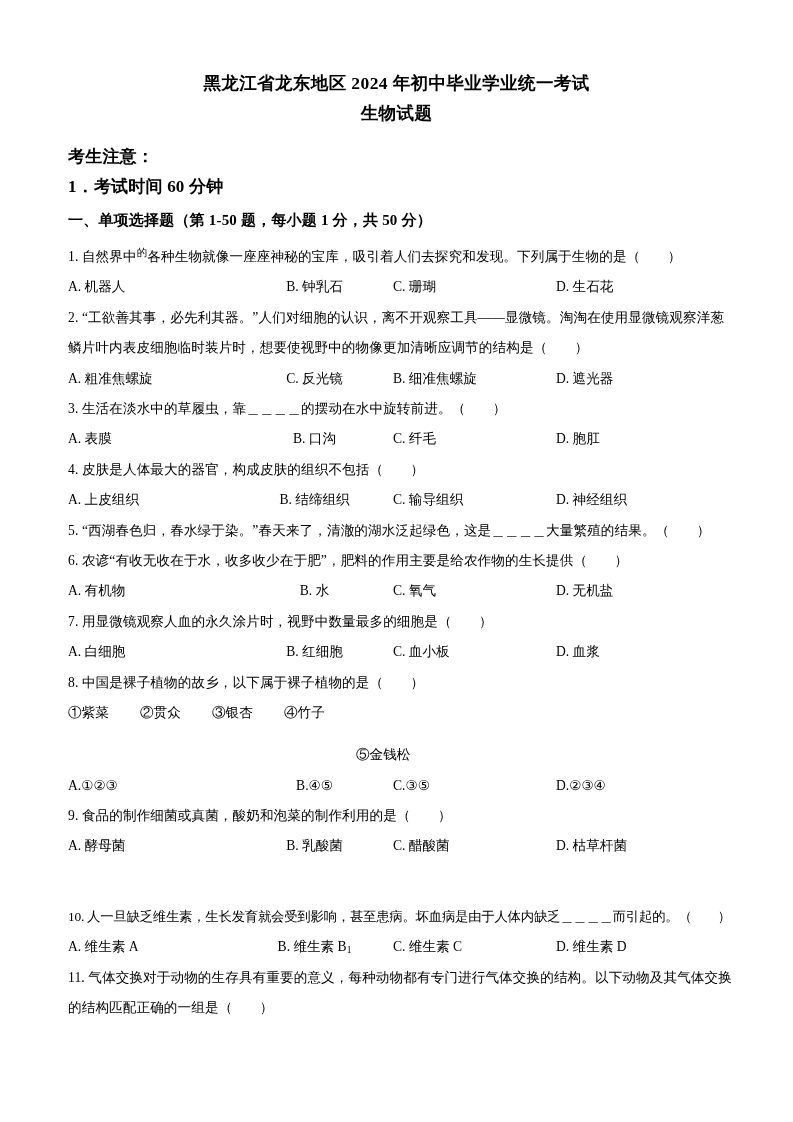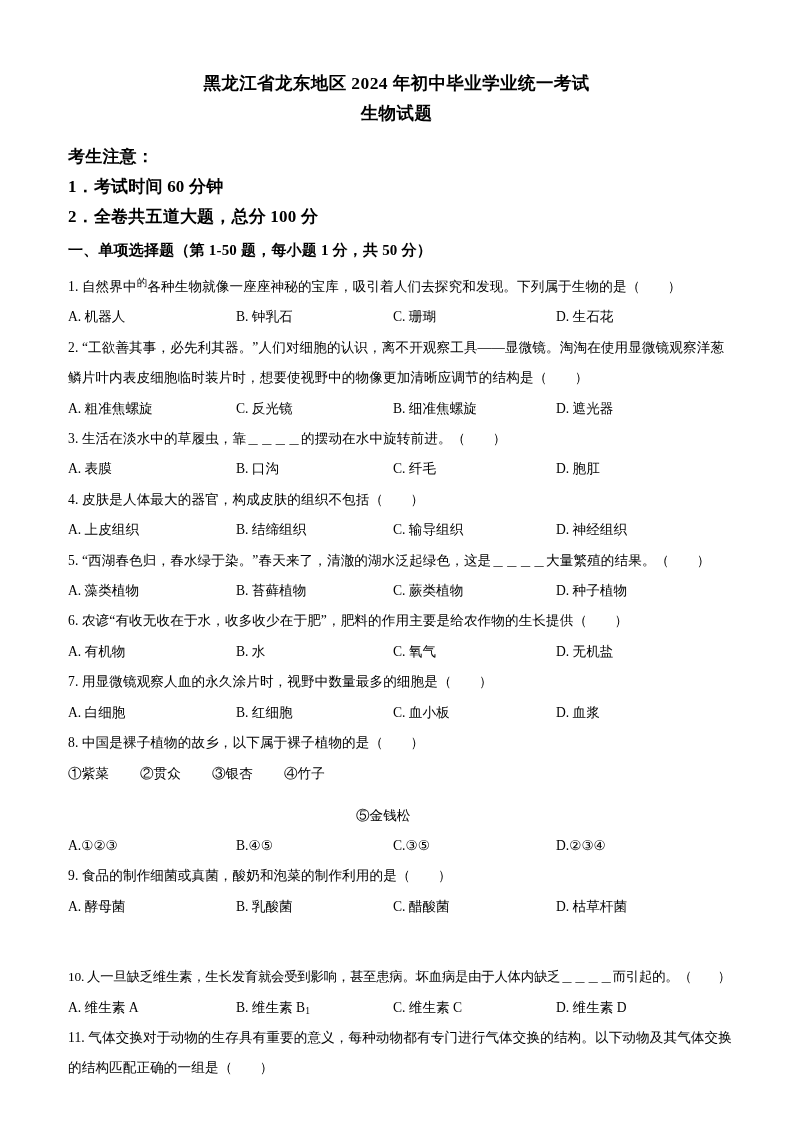--- a/index.html
+++ b/index.html
@@ -75,21 +75,21 @@
   .opts {
     display: flex;
     font-size: 13.6px;
     line-height: 30.4px;
     margin: 0;
   }
   .opts .opt {
     flex: 0 0 auto;
   }
   .opts .opt:nth-child(1) { width: 168px; }
-  .opts .opt:nth-child(2) { width: 157px; }
+  .opts .opt:nth-child(2) { width: 157px; text-align: center; }
   .opts .opt:nth-child(3) { width: 163px; }
   .opts .opt:nth-child(4) { width: auto; }
   .circ-row {
     display: flex;
     font-size: 13.6px;
     line-height: 30.4px;
     margin: 0;
   }
   .circ-row .citem {
     flex: 0 0 auto;
@@ -105,21 +105,20 @@
 </head>
 <body>
 
 <div class="page">
 
   <h1 class="doc-title">黑龙江省龙东地区 2024 年初中毕业学业统一考试</h1>
   <h2 class="doc-subtitle">生物试题</h2>
 
   <p class="notice-head">考生注意：</p>
   <p class="notice-line">1．考试时间 60 分钟</p>
-  <p class="notice-line">2．全卷共五道大题，总分 100 分</p>
 
   <p class="section-head">一、单项选择题（第 1-50 题，每小题 1 分，共 50 分）</p>
 
   <p class="q-stem"><span>1.</span><span> 自然界中</span><span class="raised">的</span><span>各种生物就像一座座神秘的宝库，吸引着人们去探究和发现。下列属于生物的是（　　）</span></p>
   <div class="opts">
     <span class="opt">A. 机器人</span>
     <span class="opt">B. 钟乳石</span>
     <span class="opt">C. 珊瑚</span>
     <span class="opt">D. 生石花</span>
   </div>
@@ -142,26 +141,20 @@
 
   <p class="q-stem"><span>4.</span><span> 皮肤是人体最大的器官，构成皮肤的组织不包括（　　）</span></p>
   <div class="opts">
     <span class="opt">A. 上皮组织</span>
     <span class="opt">B. 结缔组织</span>
     <span class="opt">C. 输导组织</span>
     <span class="opt">D. 神经组织</span>
   </div>
 
   <p class="q-stem"><span>5.</span><span> “西湖春色归，春水绿于染。”春天来了，清澈的湖水泛起绿色，这是＿＿＿＿大量繁殖的结果。（　　）</span></p>
-  <div class="opts">
-    <span class="opt">A. 藻类植物</span>
-    <span class="opt">B. 苔藓植物</span>
-    <span class="opt">C. 蕨类植物</span>
-    <span class="opt">D. 种子植物</span>
-  </div>
 
   <p class="q-stem"><span>6.</span><span> 农谚“有收无收在于水，收多收少在于肥”，肥料的作用主要是给农作物的生长提供（　　）</span></p>
   <div class="opts">
     <span class="opt">A. 有机物</span>
     <span class="opt">B. 水</span>
     <span class="opt">C. 氧气</span>
     <span class="opt">D. 无机盐</span>
   </div>
 
   <p class="q-stem"><span>7.</span><span> 用显微镜观察人血的永久涂片时，视野中数量最多的细胞是（　　）</span></p>

